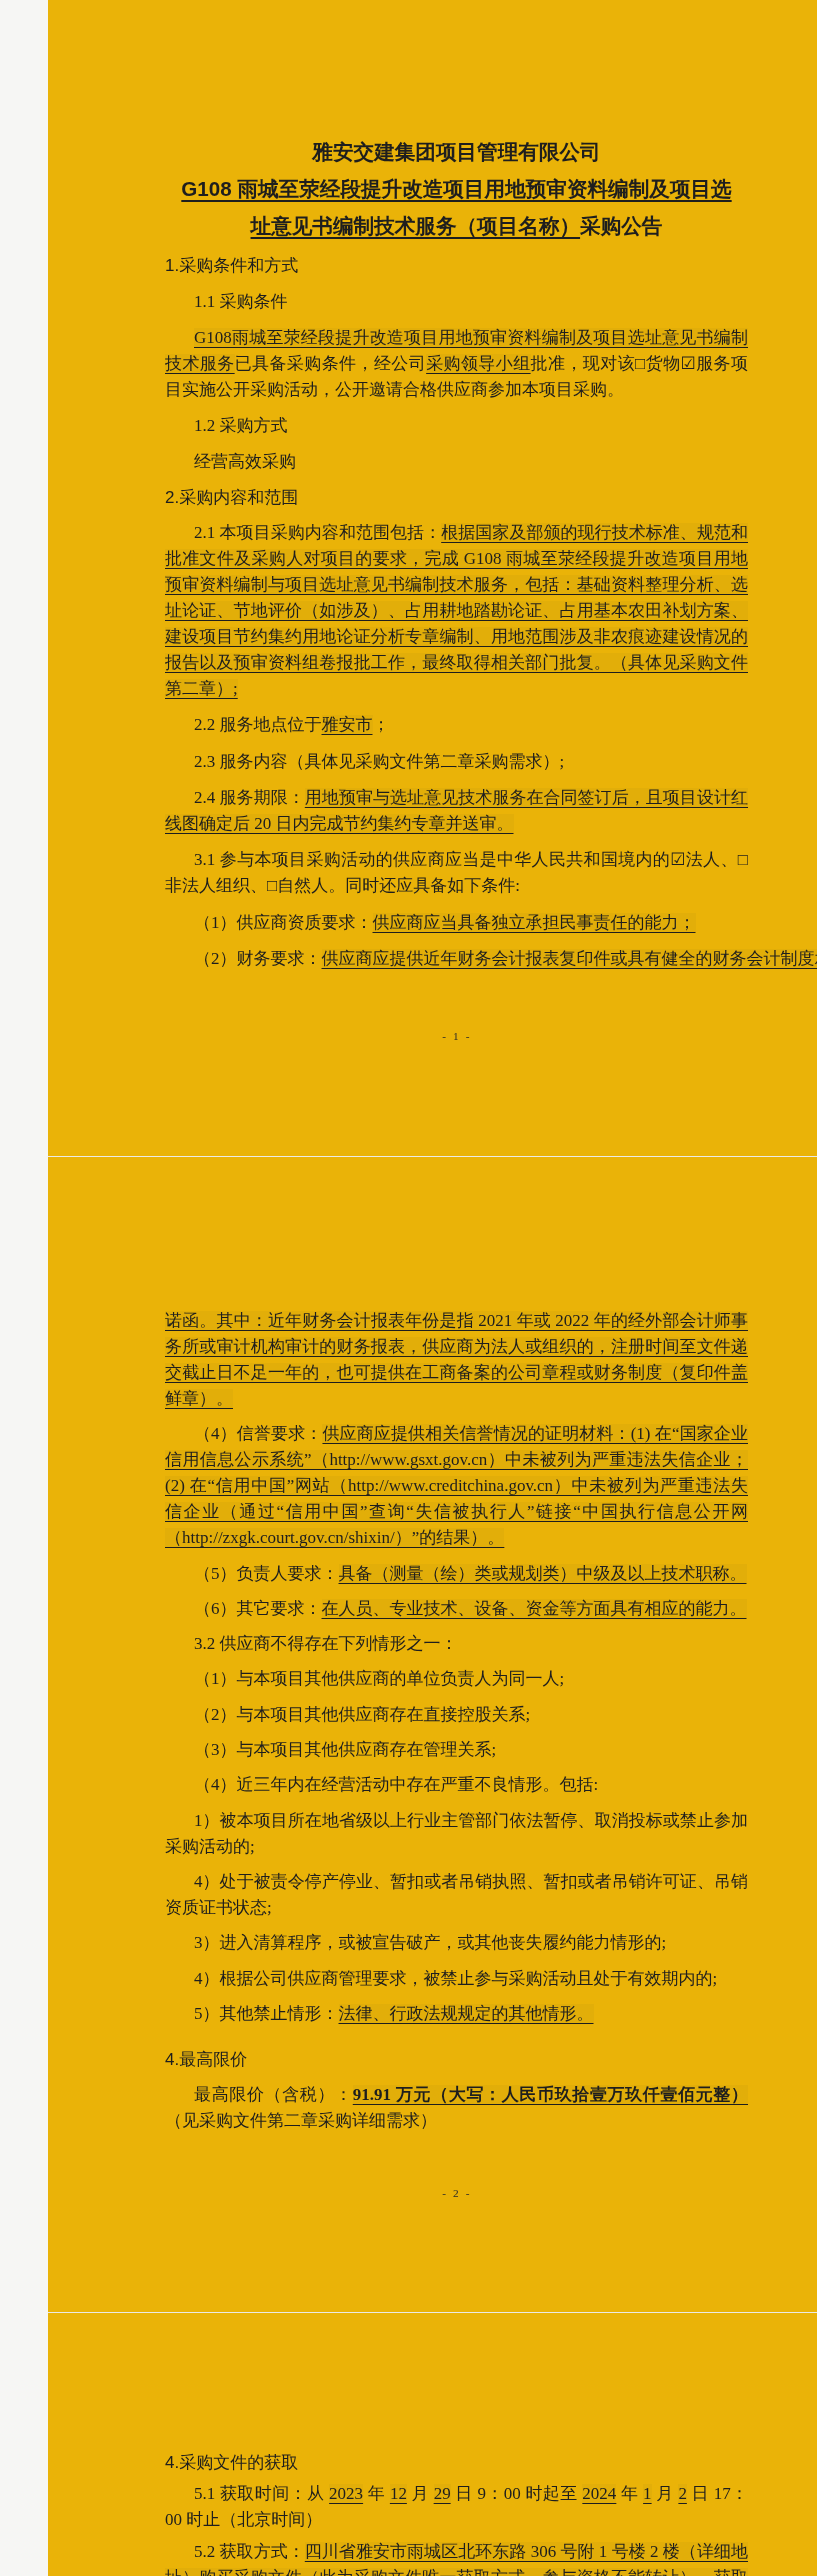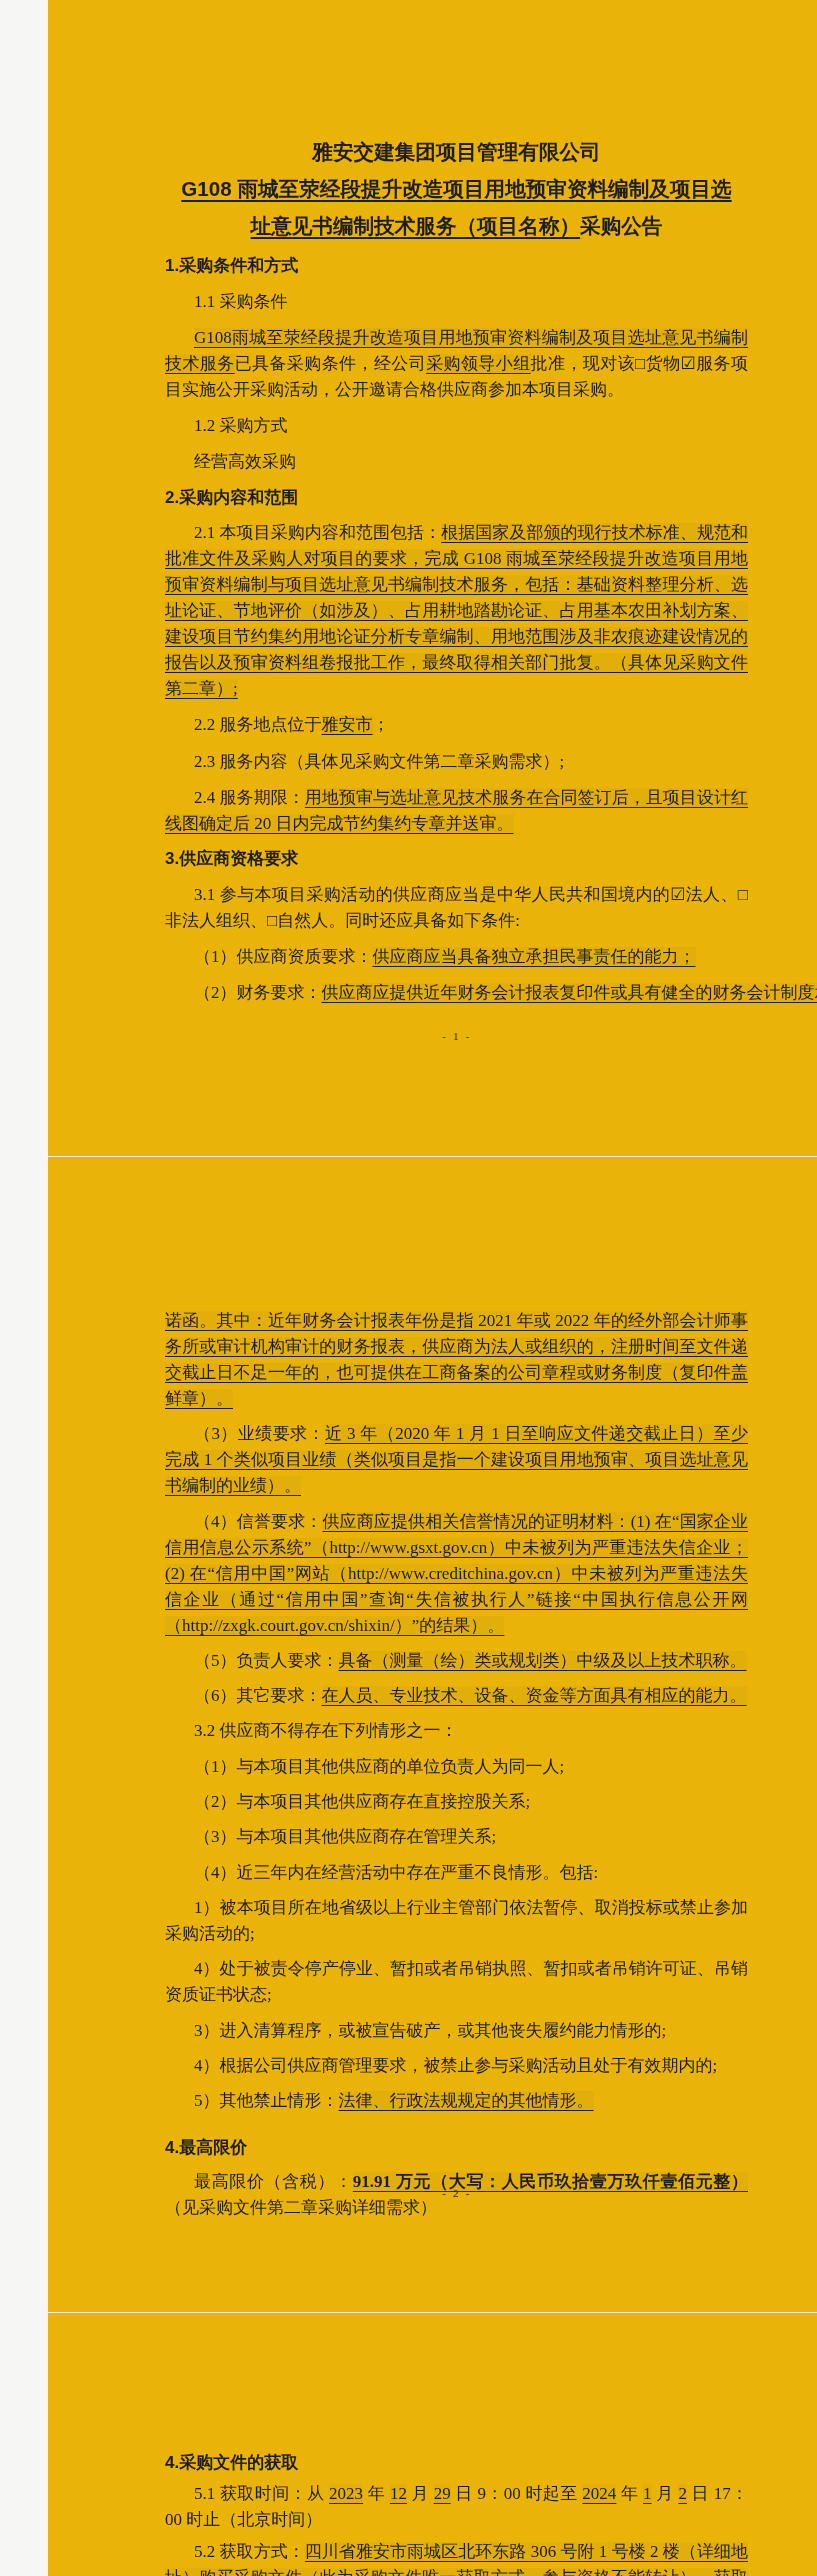--- a/index.html
+++ b/index.html
@@ -26,21 +26,21 @@
   .p3 .blk{margin-top:6.2px;}
   .content > .blk:first-child{margin-top:0;}
 
   .doc-title{
     font-family:"Liberation Sans","DejaVu Sans",sans-serif;
     font-size:20.6px;font-weight:bold;text-align:center;line-height:37px;
     margin-top:0 !important;text-indent:0 !important;
   }
   .h{
     font-family:"Liberation Sans","DejaVu Sans",sans-serif;
-    font-size:17px;font-weight:bold;line-height:24px;
+    font-size:17px;font-weight:normal;line-height:24px;
     margin-top:23px;margin-bottom:7.2px;text-indent:0;
   }
   .p2 .h{margin-top:21.6px;}
   .p3 .h{margin-top:15.5px;margin-bottom:5.2px;}
 
   .indent{text-indent:29px;}
   .nowrap{white-space:nowrap;}
   .u{
     text-decoration:underline;
     text-decoration-thickness:1.3px;
@@ -68,32 +68,30 @@
       <p class="blk h"><span>1.采购条件和方式</span></p>
       <p class="blk indent"><span>1.1 采购条件</span></p>
       <p class="blk indent"><span class="u">G108雨城至荥经段提升改造项目用地预审资料编制及项目选址意见书编制技术服务</span><span>已具备采购条件，经公司</span><span class="u">采购领导小组</span><span>批准，现对该□货物☑服务项目实施公开采购活动，公开邀请合格供应商参加本项目采购。</span></p>
       <p class="blk indent"><span>1.2 采购方式</span></p>
       <p class="blk indent"><span>经营高效采购</span></p>
       <p class="blk h"><span>2.采购内容和范围</span></p>
       <p class="blk indent"><span>2.1 本项目采购内容和范围包括：</span><span class="u">根据国家及部颁的现行技术标准、规范和批准文件及采购人对项目的要求，完成 G108 雨城至荥经段提升改造项目用地预审资料编制与项目选址意见书编制技术服务，包括：基础资料整理分析、选址论证、节地评价（如涉及）、占用耕地踏勘论证、占用基本农田补划方案、建设项目节约集约用地论证分析专章编制、用地范围涉及非农痕迹建设情况的报告以及预审资料组卷报批工作，最终取得相关部门批复。（具体见采购文件第二章）;</span></p>
       <p class="blk indent"><span>2.2 服务地点位于</span><span class="u">雅安市</span><span>；</span></p>
       <p class="blk indent"><span>2.3 服务内容（具体见采购文件第二章采购需求）;</span></p>
       <p class="blk indent"><span>2.4 服务期限：</span><span class="u">用地预审与选址意见技术服务在合同签订后，且项目设计红线图确定后 20 日内完成节约集约专章并送审。</span></p>
-      <p class="blk h"><span>3.供应商资格要求</span></p>
       <p class="blk indent"><span>3.1 参与本项目采购活动的供应商应当是中华人民共和国境内的☑法人、□非法人组织、□自然人。同时还应具备如下条件:</span></p>
       <p class="blk indent"><span>（1）供应商资质要求：</span><span class="u">供应商应当具备独立承担民事责任的能力；</span></p>
       <p class="blk indent nowrap"><span>（2）财务要求：</span><span class="u">供应商应提供近年财务会计报表复印件或具有健全的财务会计制度承</span></p>
     </div>
   <div class="pfooter">- 1 -</div>
 </div>
 
 <div class="page p2">
   <div class="content" id="pc1">
       <p class="blk"><span class="u">诺函。其中：近年财务会计报表年份是指 2021 年或 2022 年的经外部会计师事务所或审计机构审计的财务报表，供应商为法人或组织的，注册时间至文件递交截止日不足一年的，也可提供在工商备案的公司章程或财务制度（复印件盖鲜章）。</span></p>
-      <p class="blk indent"><span>（3）业绩要求：</span><span class="u">近 3 年（2020 年 1 月 1 日至响应文件递交截止日）至少完成 1 个类似项目业绩（类似项目是指一个建设项目用地预审、项目选址意见书编制的业绩）。</span></p>
       <p class="blk indent"><span>（4）信誉要求：</span><span class="u">供应商应提供相关信誉情况的证明材料：(1) 在“国家企业信用信息公示系统”（http://www.gsxt.gov.cn）中未被列为严重违法失信企业；(2) 在“信用中国”网站（http://www.creditchina.gov.cn）中未被列为严重违法失信企业（通过“信用中国”查询“失信被执行人”链接“中国执行信息公开网（http://zxgk.court.gov.cn/shixin/）”的结果）。</span></p>
       <p class="blk indent"><span>（5）负责人要求：</span><span class="u">具备（测量（绘）类或规划类）中级及以上技术职称。</span></p>
       <p class="blk indent"><span>（6）其它要求：</span><span class="u">在人员、专业技术、设备、资金等方面具有相应的能力。</span></p>
       <p class="blk indent"><span>3.2 供应商不得存在下列情形之一：</span></p>
       <p class="blk indent"><span>（1）与本项目其他供应商的单位负责人为同一人;</span></p>
       <p class="blk indent"><span>（2）与本项目其他供应商存在直接控股关系;</span></p>
       <p class="blk indent"><span>（3）与本项目其他供应商存在管理关系;</span></p>
       <p class="blk indent"><span>（4）近三年内在经营活动中存在严重不良情形。包括:</span></p>
       <p class="blk indent"><span>1）被本项目所在地省级以上行业主管部门依法暂停、取消投标或禁止参加采购活动的;</span></p>
       <p class="blk indent"><span>4）处于被责令停产停业、暂扣或者吊销执照、暂扣或者吊销许可证、吊销资质证书状态;</span></p>

